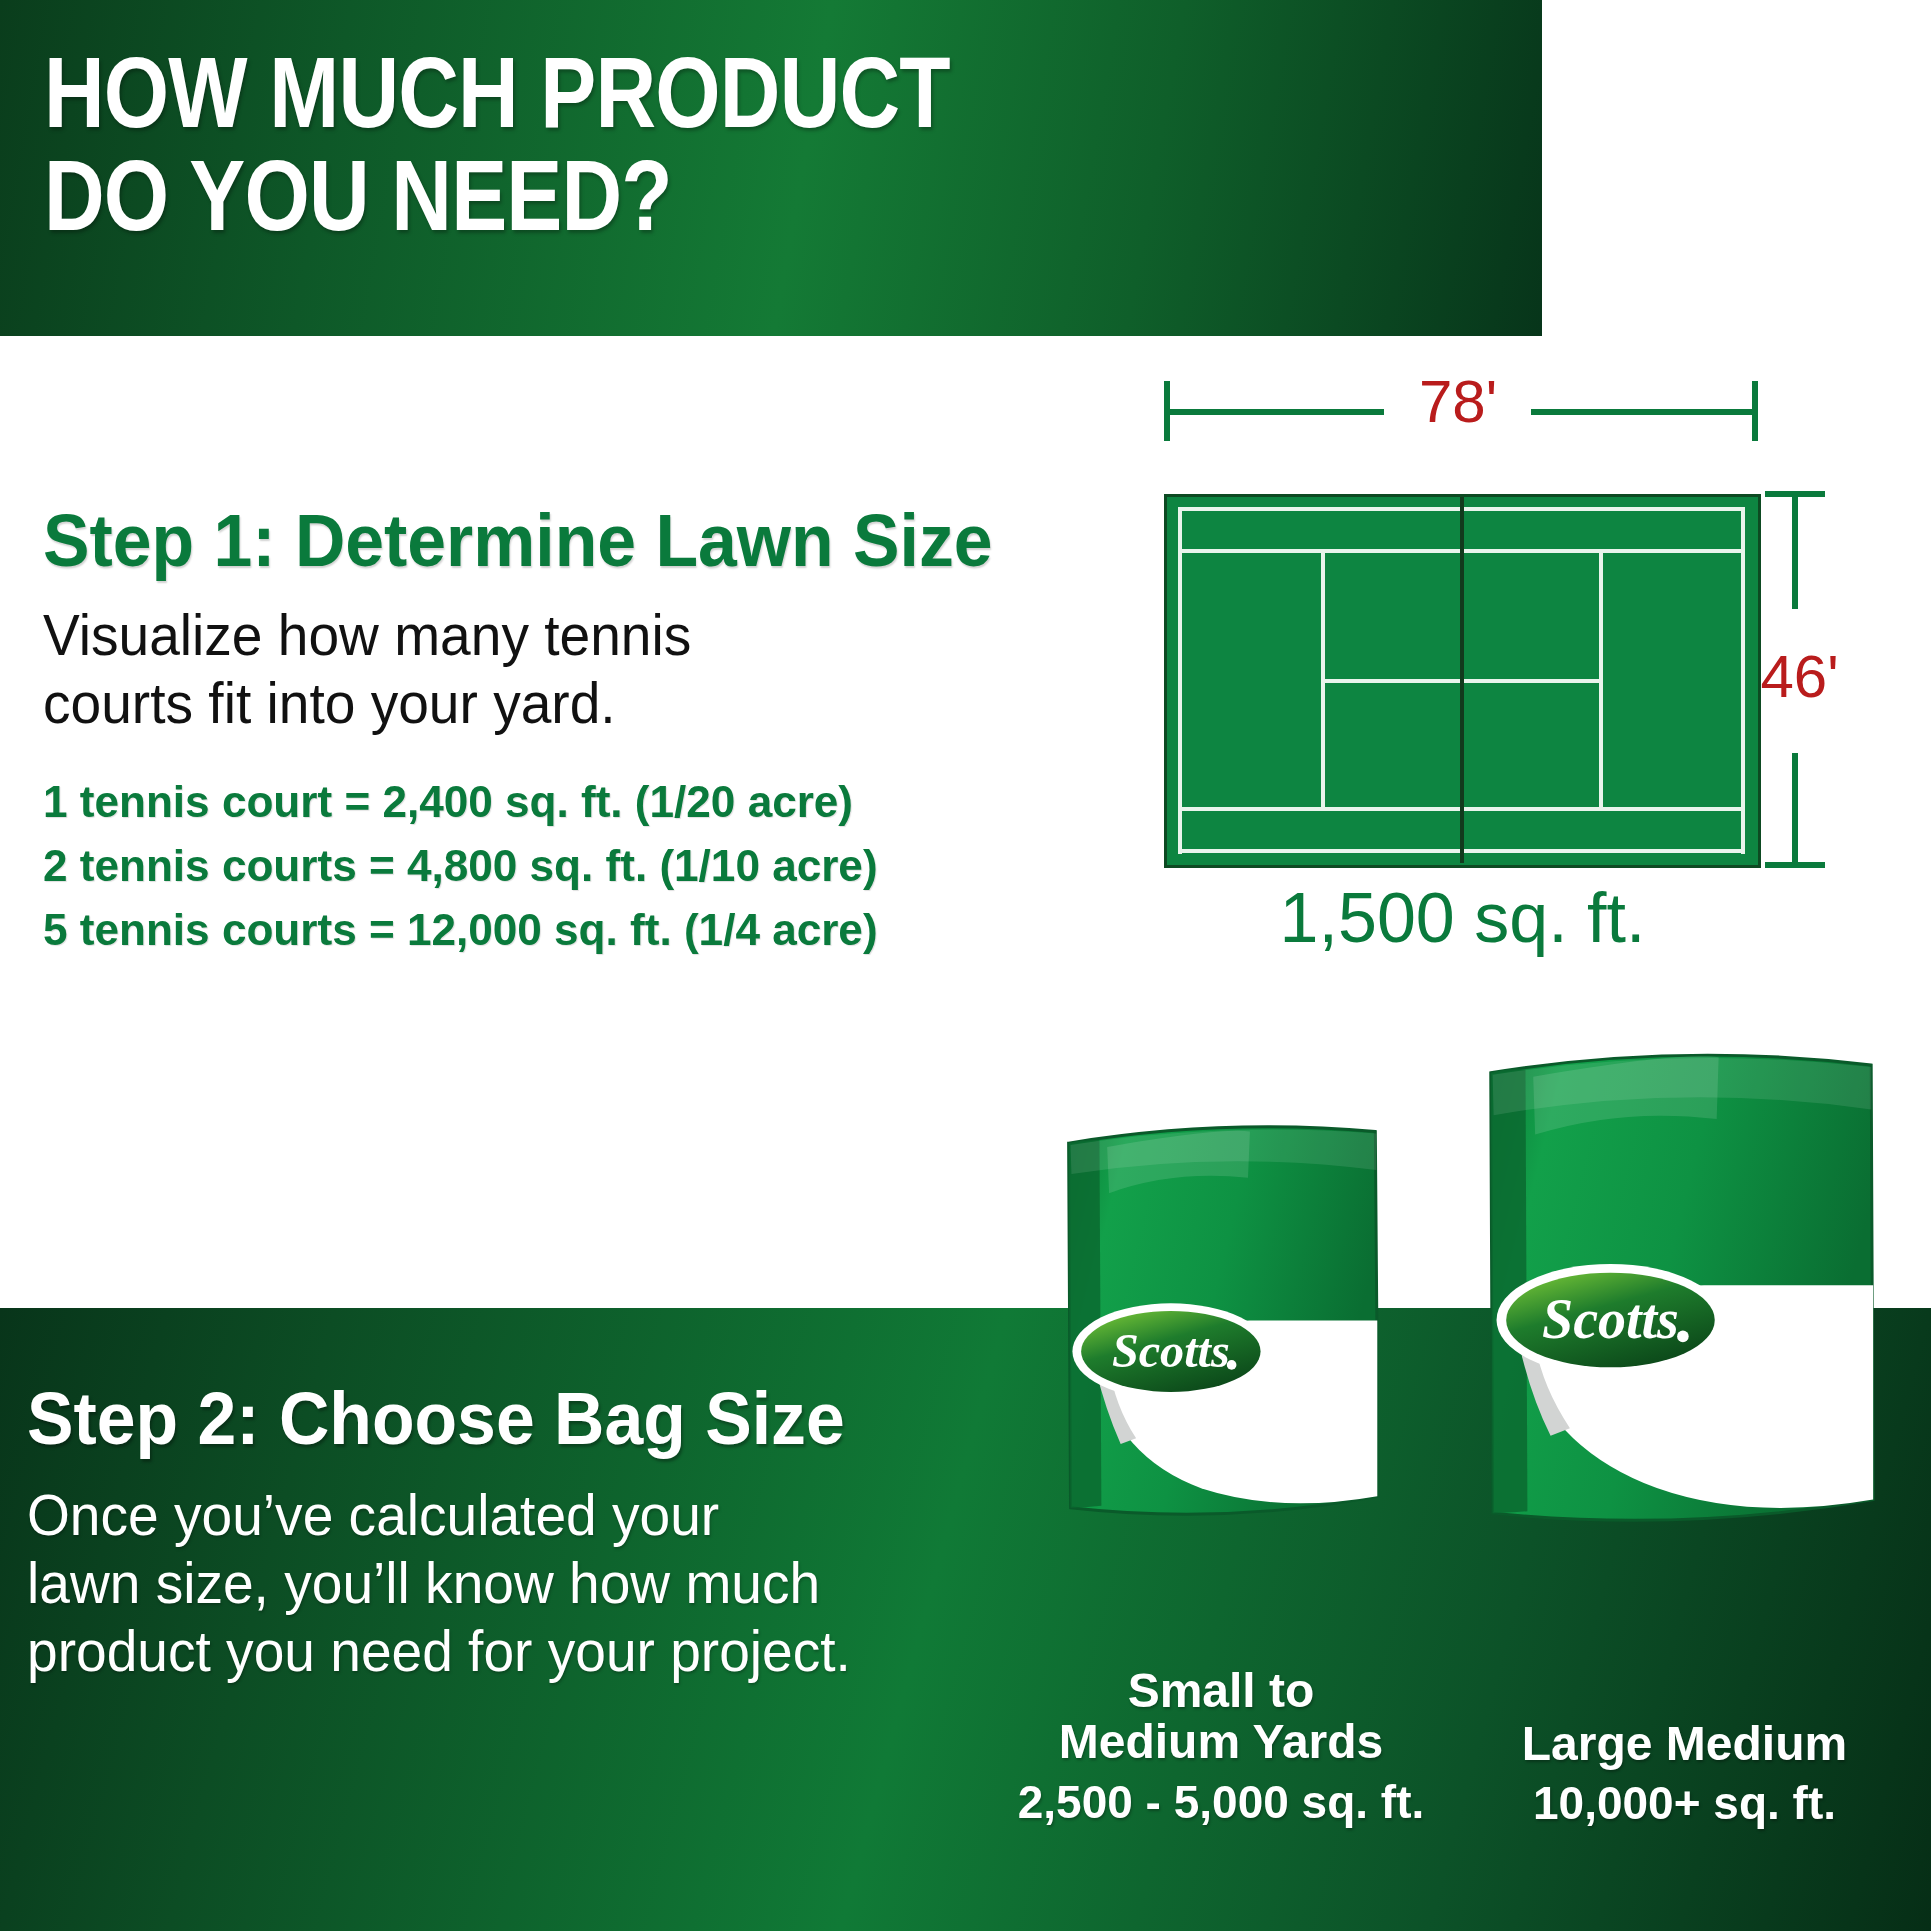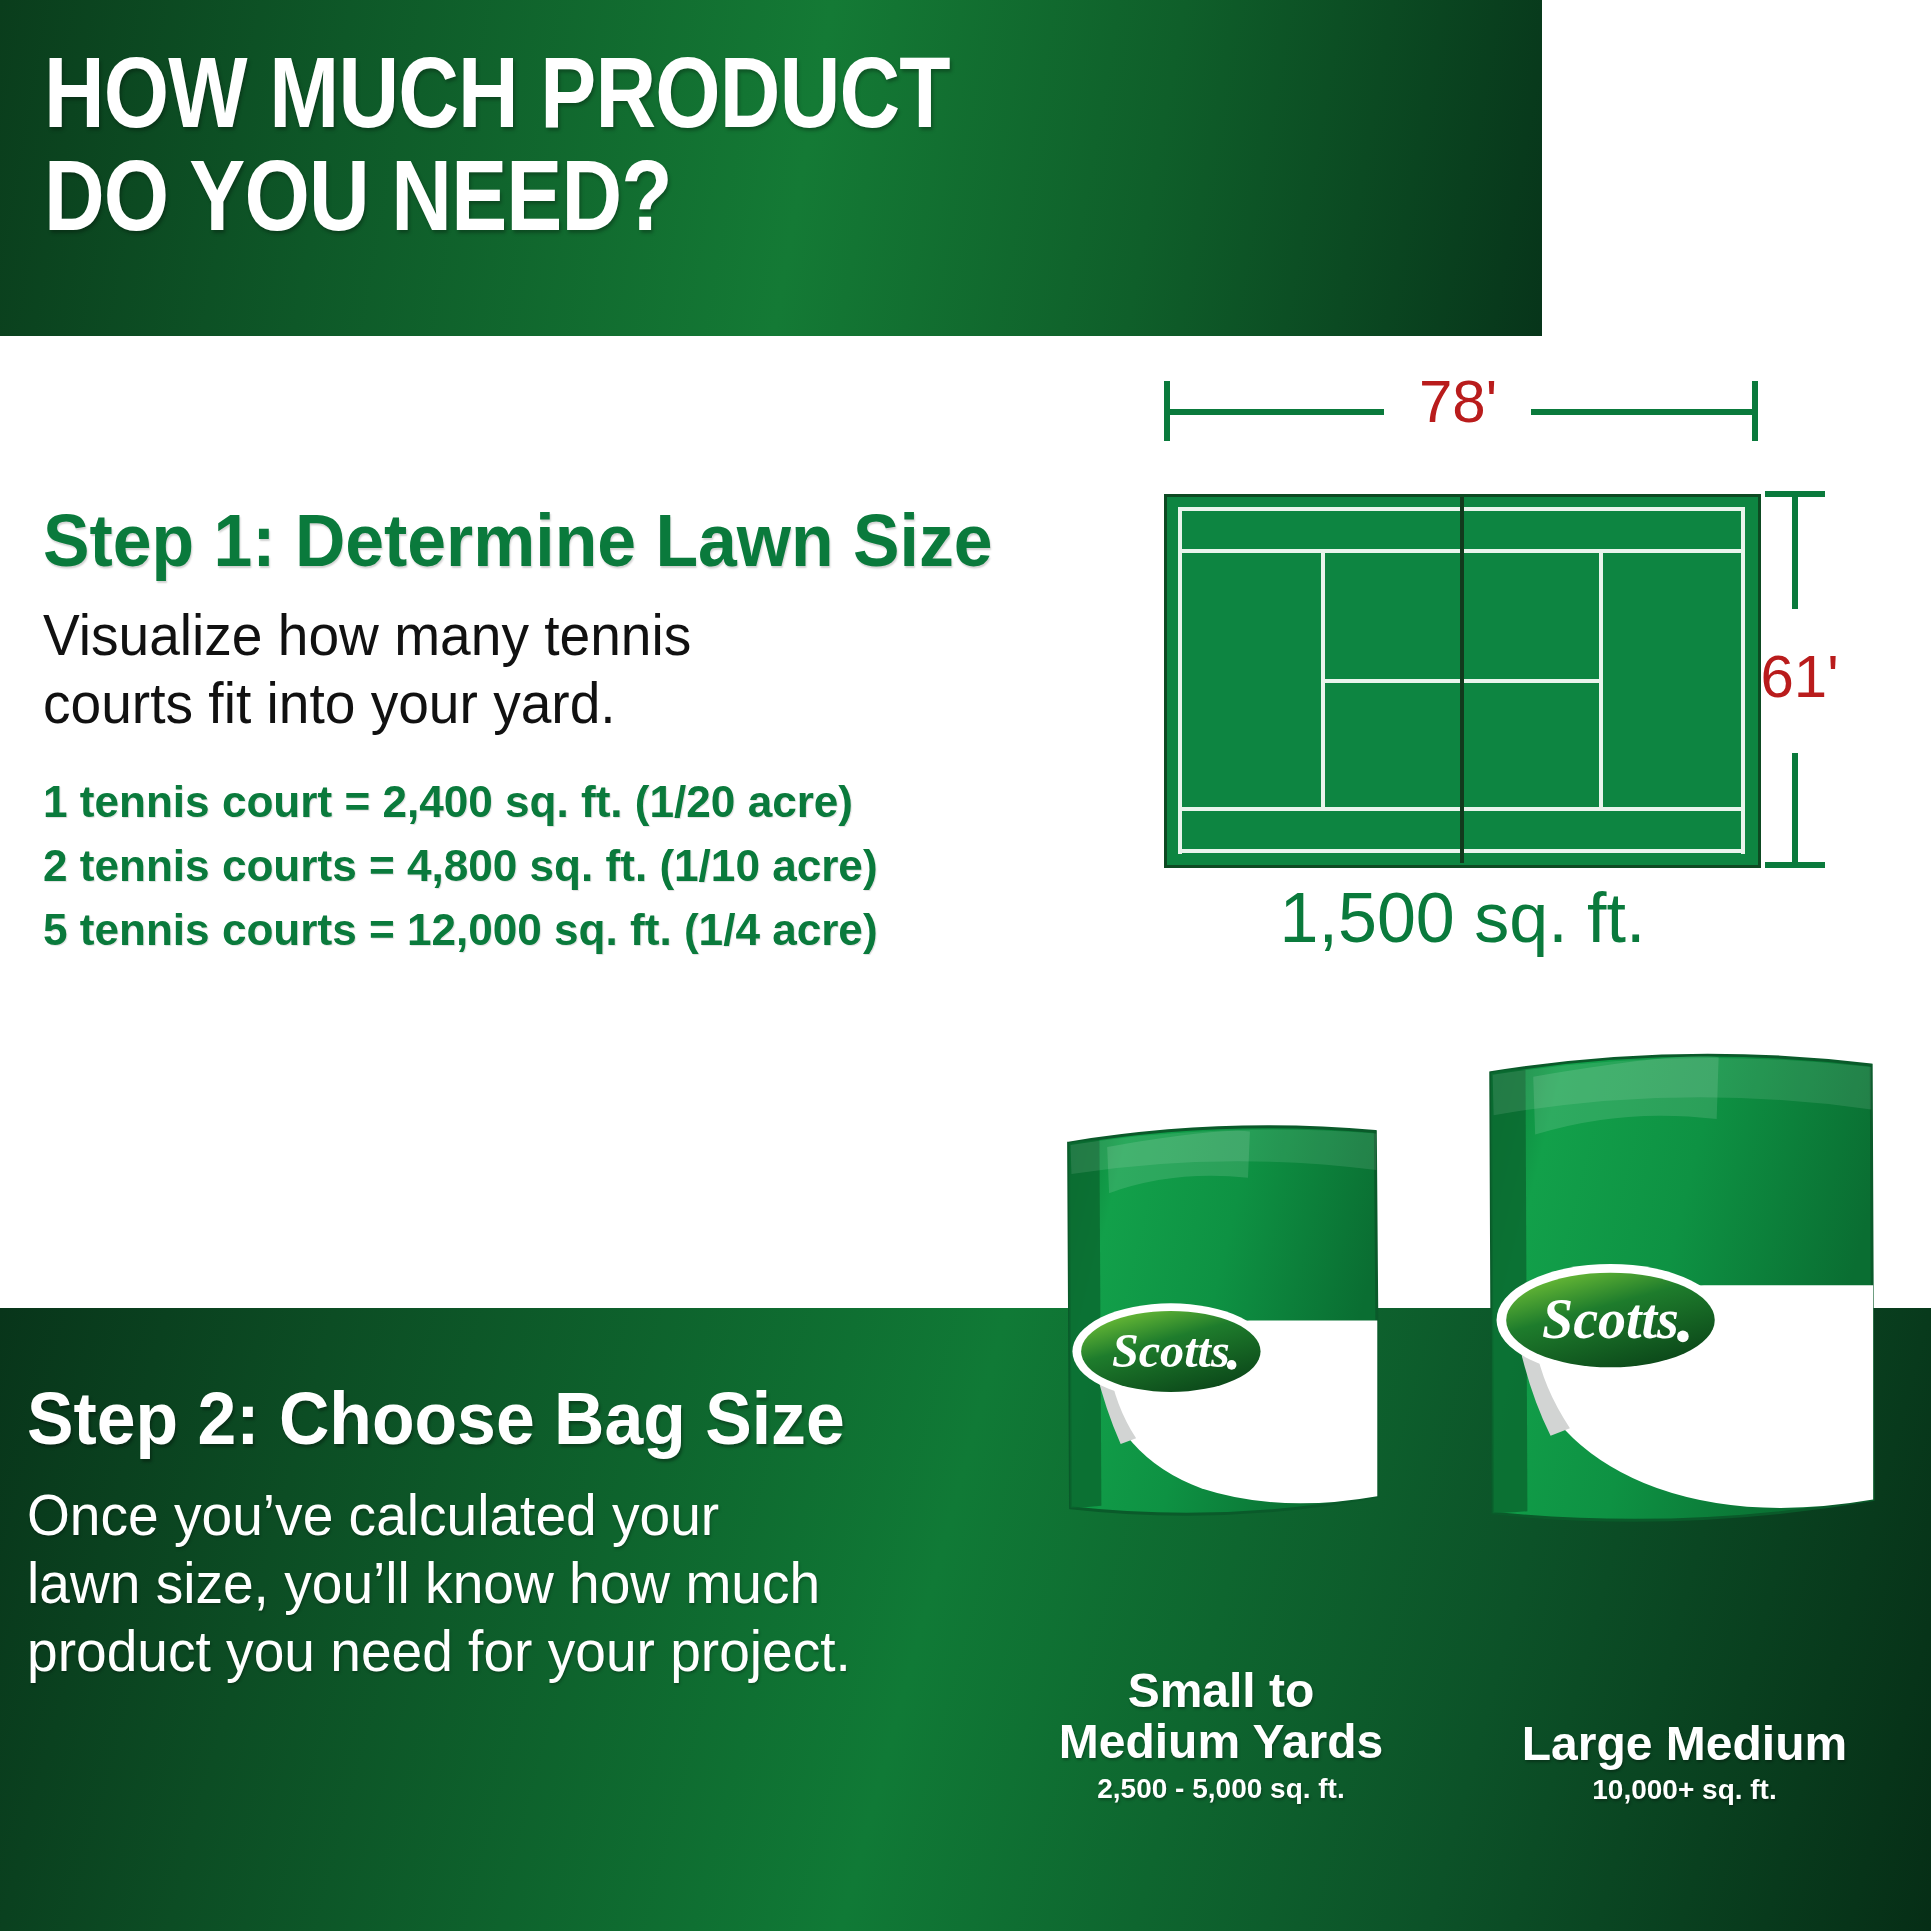--- a/index.html
+++ b/index.html
@@ -200,21 +200,21 @@
   }
   .bag-caption .cap-title {
     font-weight: bold;
     font-size: 48px;
     line-height: 1.07;
     white-space: pre-line;
     display: block;
   }
   .bag-caption .cap-sub {
     font-weight: bold;
-    font-size: 28px;
+    font-size: 46px;
     line-height: 1.5;
     display: block;
     white-space: nowrap;
   }
 </style>
 </head>
 <body>
 
 <div id="header-band">
   <div id="header-title">HOW MUCH PRODUCT
@@ -255,21 +255,21 @@
 
     <div class="court-line" style="left:154px; top:182px; width:281px; height:3.9px;"></div>
 
     <div class="court-net" style="left:293px; top:0px; width:3.9px; height:366px;"></div>
   </div>
 
   <div class="dim-line" style="left:606px; top:110px; width:60px; height:5.8px;"></div>
   <div class="dim-line" style="left:606px; top:481px; width:60px; height:5.8px;"></div>
   <div class="dim-line" style="left:633px; top:110px; width:5.8px; height:118px;"></div>
   <div class="dim-line" style="left:633px; top:372px; width:5.8px; height:115px;"></div>
-  <div class="dim-label" style="left:597px; top:266px; width:87px; text-align:center;">61'</div>
+  <div class="dim-label" style="left:597px; top:266px; width:87px; text-align:center;">46'</div>
 </div>
 
 <div id="court-area-label">1,500 sq. ft.</div>
 
 <div id="lower-band"></div>
 
 <div id="step2-block">
   <div class="step-heading-white">Step 2: Choose Bag Size</div>
   <div id="step2-body">Once you’ve calculated your
 lawn size, you’ll know how much

